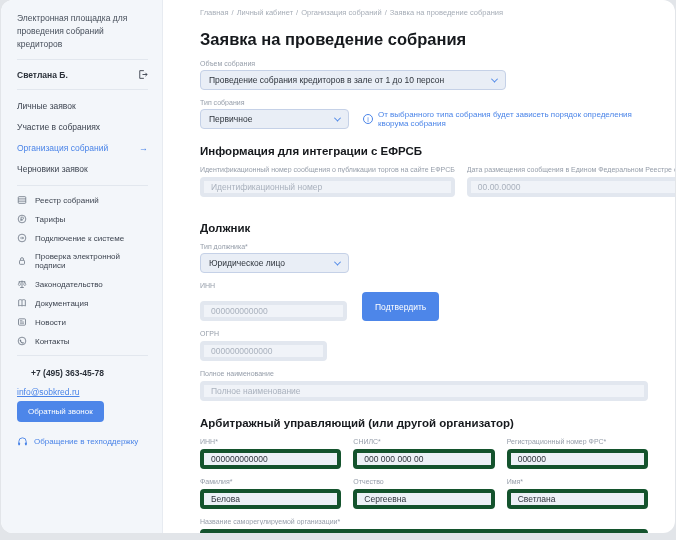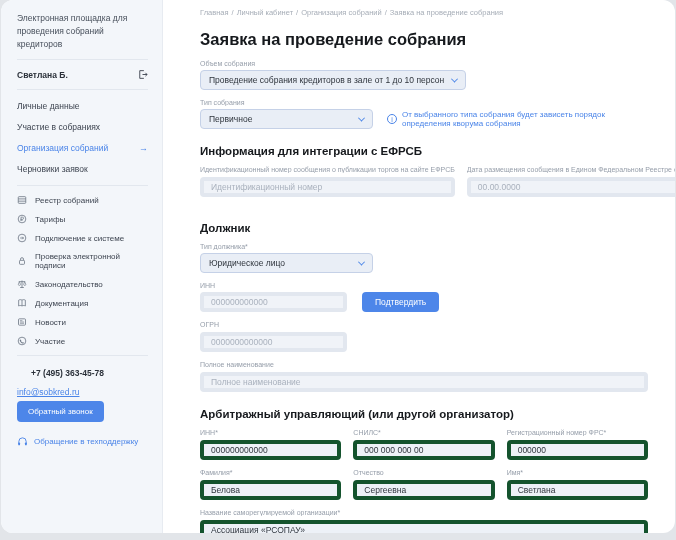--- a/index.html
+++ b/index.html
@@ -36,32 +36,32 @@
   .field-label { display:block; font-size:7px; color:#959da9; margin-bottom:3px; white-space:nowrap; overflow:hidden; }
   .control { height:20px; border-radius:4px; font-size:8.5px; }
   .select { display:flex; align-items:center; justify-content:space-between; padding:0 8px;
             background:#e9eef6; border:1px solid #c5d1e7; color:#2e343c; cursor:pointer; }
   .chevron { width:5px; height:5px; border-right:1.2px solid #4a84e8; border-bottom:1.2px solid #4a84e8;
              transform:rotate(45deg) translate(-1px,-1px); }
   input.txt { width:100%; background:#edf1f7; border:4px solid #14532d; color:#2e343c; padding:0 7px;
               font-family:inherit; outline:none; }
   input.txt.ghost { background:#f0f3f8; border-color:#e2e7ef; }
   input.txt::placeholder { color:#a9b1bd; }
-  .w1 { width:173px; }
-  .w2 { width:266px; }
+  .w1 { width:149px; }
+  .w2 { width:306px; }
   .row2 { display:grid; grid-template-columns:1fr 1fr; column-gap:12px; }
   .row3 { display:grid; grid-template-columns:1fr 1fr 1fr; column-gap:12px; }
   .inline { display:flex; align-items:center; gap:14px; }
   .hint { display:flex; align-items:center; gap:5px; font-size:8px; color:#4a84e8; }
   .info-circle { width:10px; height:10px; border:1px solid #4a84e8; border-radius:50%; color:#4a84e8;
                  font-size:7px; display:flex; align-items:center; justify-content:center; flex-shrink:0; }
   .with-icon { position:relative; }
   .with-icon input { padding-right:20px; }
   .confirm-btn { background:#4d86e9; color:#fff; border:none; border-radius:4px; font-size:8.5px;
-                 height:20px; padding:0 13px; cursor:pointer; font-family:inherit; }
+                 height:29px; padding:0 13px; cursor:pointer; font-family:inherit; }
   .inn-row { display:flex; align-items:flex-end; gap:15px; }
 </style>
 </head>
 <body>
 
 <div class="app">
 
   <aside class="sidebar">
     <div class="brand">Электронная площадка для проведения собраний кредиторов</div>
     <div class="divider"></div>
@@ -72,21 +72,21 @@
         <svg width="11" height="11" viewBox="0 0 12 12">
             <path d="M7.5 1.8H3v8.4h4.5" fill="none" stroke="#3d4450" stroke-width="1"></path>
             <path d="M6 6h5" stroke="#3d4450" stroke-width="1" fill="none"></path>
             <path d="M9.2 4.2 11 6 9.2 7.8" fill="none" stroke="#3d4450" stroke-width="1"></path>
           </svg>
       </span>
     </div>
     <div class="divider"></div>
 
     <div class="nav-main-item">
-      <span>Личные данные</span>
+      <span>Личные заявок</span>
     </div>
     <div class="nav-main-item">
       <span>Участие в собраниях</span>
     </div>
     <div class="nav-main-item active">
       <span>Организация собраний</span>
       <span class="arrow">→</span>
     </div>
     <div class="nav-main-item">
       <span>Черновики заявок</span>
@@ -140,21 +140,21 @@
           <rect x="1.8" y="2.2" width="8.4" height="7.6" rx="1" fill="none" stroke="#707a87"></rect>
           <path d="M3.5 4.4h3M3.5 6h5M3.5 7.6h5" stroke="#707a87" stroke-width=".8"></path>
         </svg>
       <span>Новости</span>
     </div>
     <div class="nav-icon-item">
       <svg width="10" height="10" viewBox="0 0 12 12">
           <circle cx="6" cy="6" r="4.6" fill="none" stroke="#707a87"></circle>
           <path d="M4.2 4.2l1 1-.4.9c.3.7.9 1.3 1.6 1.6l.9-.4 1 1c-.5.6-1.2.9-1.9.6-1.5-.6-2.5-1.6-3.1-3.1-.2-.7.2-1.3.9-1.6z" fill="#707a87" stroke="none"></path>
         </svg>
-      <span>Участие</span>
+      <span>Контакты</span>
     </div>
     <div class="divider"></div>
 
     <div class="phone">+7 (495) 363-45-78</div>
     <a class="email" href="#">info@sobkred.ru</a><br>
     <button class="callback-btn">Обратный звонок</button>
     <div class="support">
       <svg width="11" height="11" viewBox="0 0 12 12">
           <path d="M2 8.5V6a4 4 0 0 1 8 0v2.5" fill="none" stroke="#4a84e8"></path>
           <rect x="1.3" y="7" width="2" height="3.2" rx="1" fill="#4a84e8"></rect>
@@ -219,21 +219,21 @@
     </div>
     <div class="field">
       <label class="field-label">ИНН</label>
       <div class="inn-row">
         <input class="control txt ghost w1" style="width: 147px;" type="text" placeholder="000000000000">
         <button class="confirm-btn">Подтвердить</button>
       </div>
     </div>
     <div class="field">
       <label class="field-label">ОГРН</label>
-      <input class="control txt ghost" style="width: 147px;" type="text" placeholder="0000000000000">
+      <input class="control txt ghost" style="width: 127px;" type="text" placeholder="0000000000000">
     </div>
     <div class="field">
       <label class="field-label">Полное наименование</label>
       <input class="control txt ghost" type="text" placeholder="Полное наименование" style="">
     </div>
 
     <h2 class="section-heading">Арбитражный управляющий (или другой организатор)</h2>
     <div class="row3">
       <div class="field">
         <label class="field-label">ИНН*</label>

